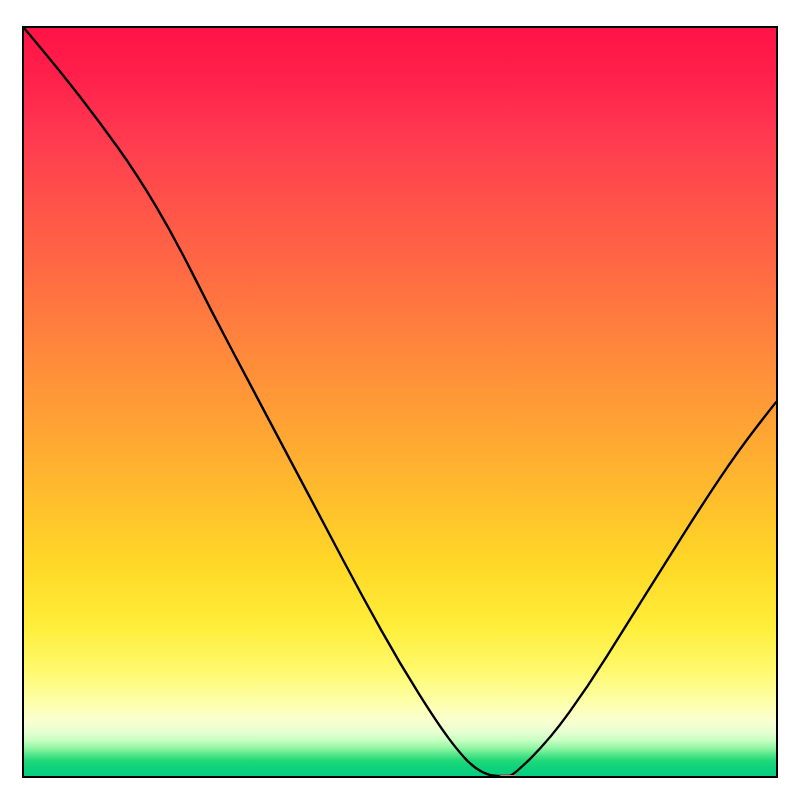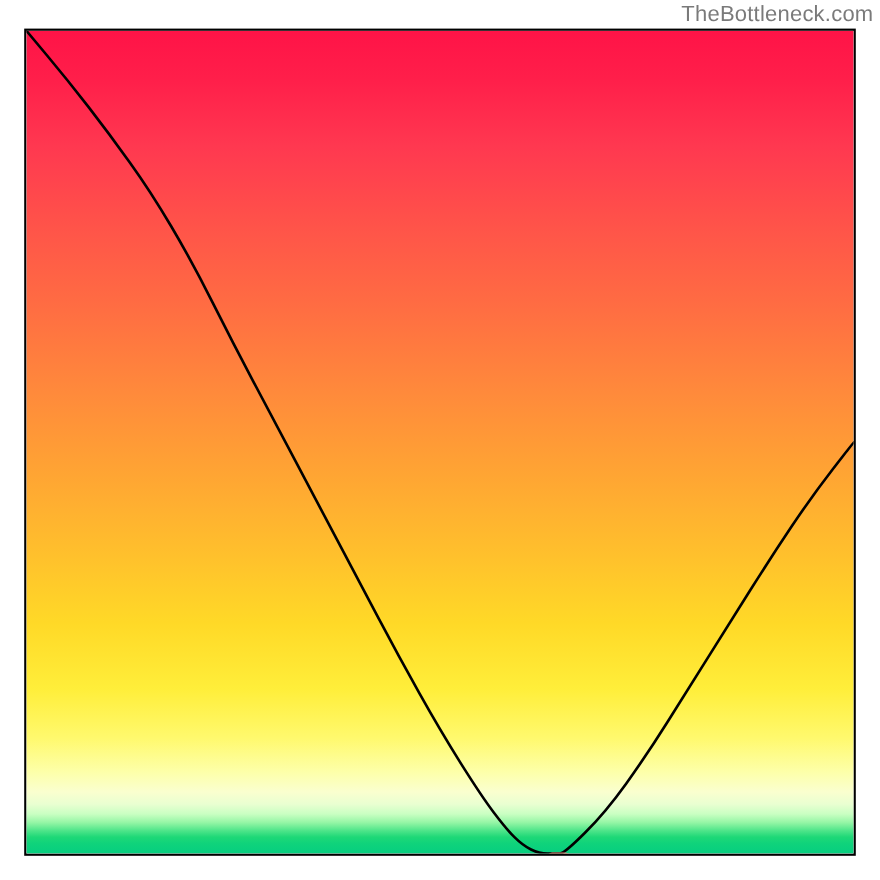--- a/index.html
+++ b/index.html
@@ -80,21 +80,20 @@
     height: 10px;
     border-radius: 5px;
     background: #e07a6e;
     transform: translate(-50%, -50%);
   }
 </style>
 </head>
 <body>
 
 <div class="chart-wrap">
-  <div class="watermark">TheBottleneck.com</div>
 
   <div class="plot">
     <div class="heat"></div>
     <svg class="curve" viewBox="0 0 756 752" preserveAspectRatio="none">
       <path id="curve-path" fill="none" stroke="#000000" stroke-width="2.4" stroke-linejoin="round" stroke-linecap="round" d="M 0 0 Q 0 0 18.900000000000002 22.560000000000002 Q 37.800000000000004 45.120000000000005 56.7 69.56 Q 75.60000000000001 94 94.5 120.32 Q 113.39999999999999 146.64 132.3 178.60000000000002 Q 151.20000000000002 210.56000000000006 170.10000000000002 248.16000000000003 Q 189 285.76 207.89999999999998 321.48 Q 226.79999999999998 357.2 245.7 392.91999999999996 Q 264.59999999999997 428.64 283.5 464.36 Q 302.40000000000003 500.08 321.3 535.8 Q 340.2 571.52 359.1 605.36 Q 378 639.2 396.9 669.28 Q 415.8 699.36 427.14 714.4000000000001 Q 438.47999999999996 729.44 446.03999999999996 736.96 Q 453.59999999999997 744.48 461.15999999999997 748.24 Q 468.71999999999997 752 476.28 752 Q 483.84000000000003 752 487.62 752 Q 491.40000000000003 752 510.29999999999995 733.2 Q 529.1999999999999 714.4 548.0999999999999 688.0799999999999 Q 567 661.76 585.9000000000001 631.6800000000001 Q 604.8000000000001 601.6 623.7 571.52 Q 642.6 541.4399999999999 661.5 511.36 Q 680.4 481.28000000000003 699.3 453.08000000000004 Q 718.1999999999999 424.88 737.0999999999999 400.44 T 756 376"></path>
     </svg>
     <div id="marker" class="marker" style="left: 483.84px; top: 752px; background: rgb(224, 122, 110);"></div>
   </div>
 </div>
 

